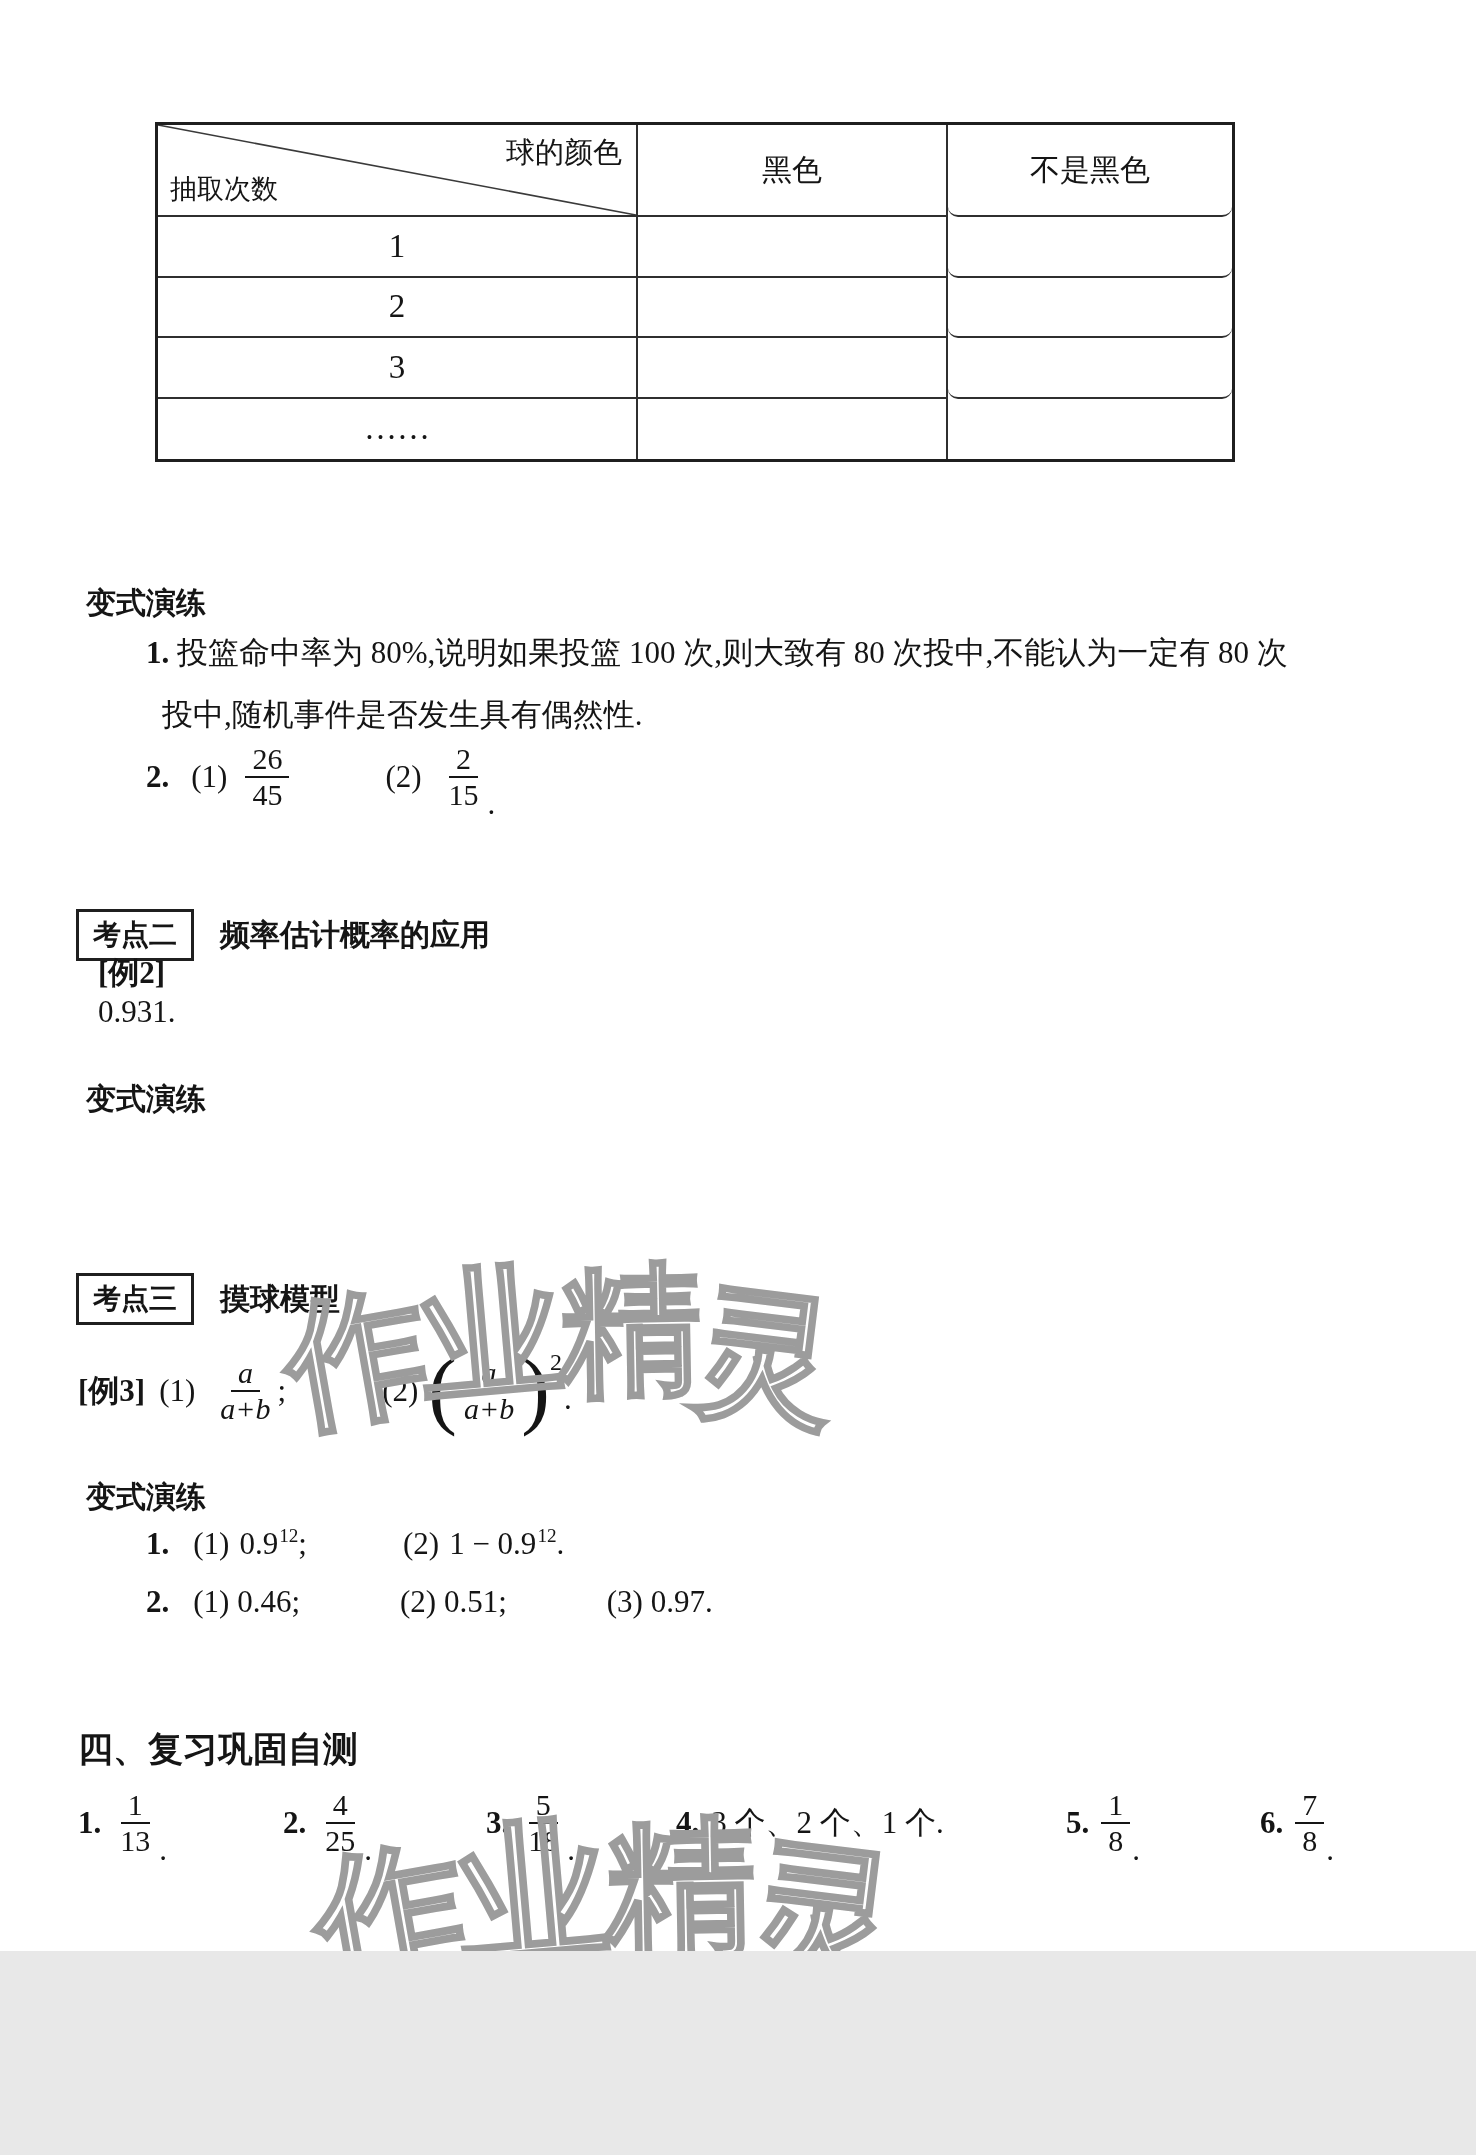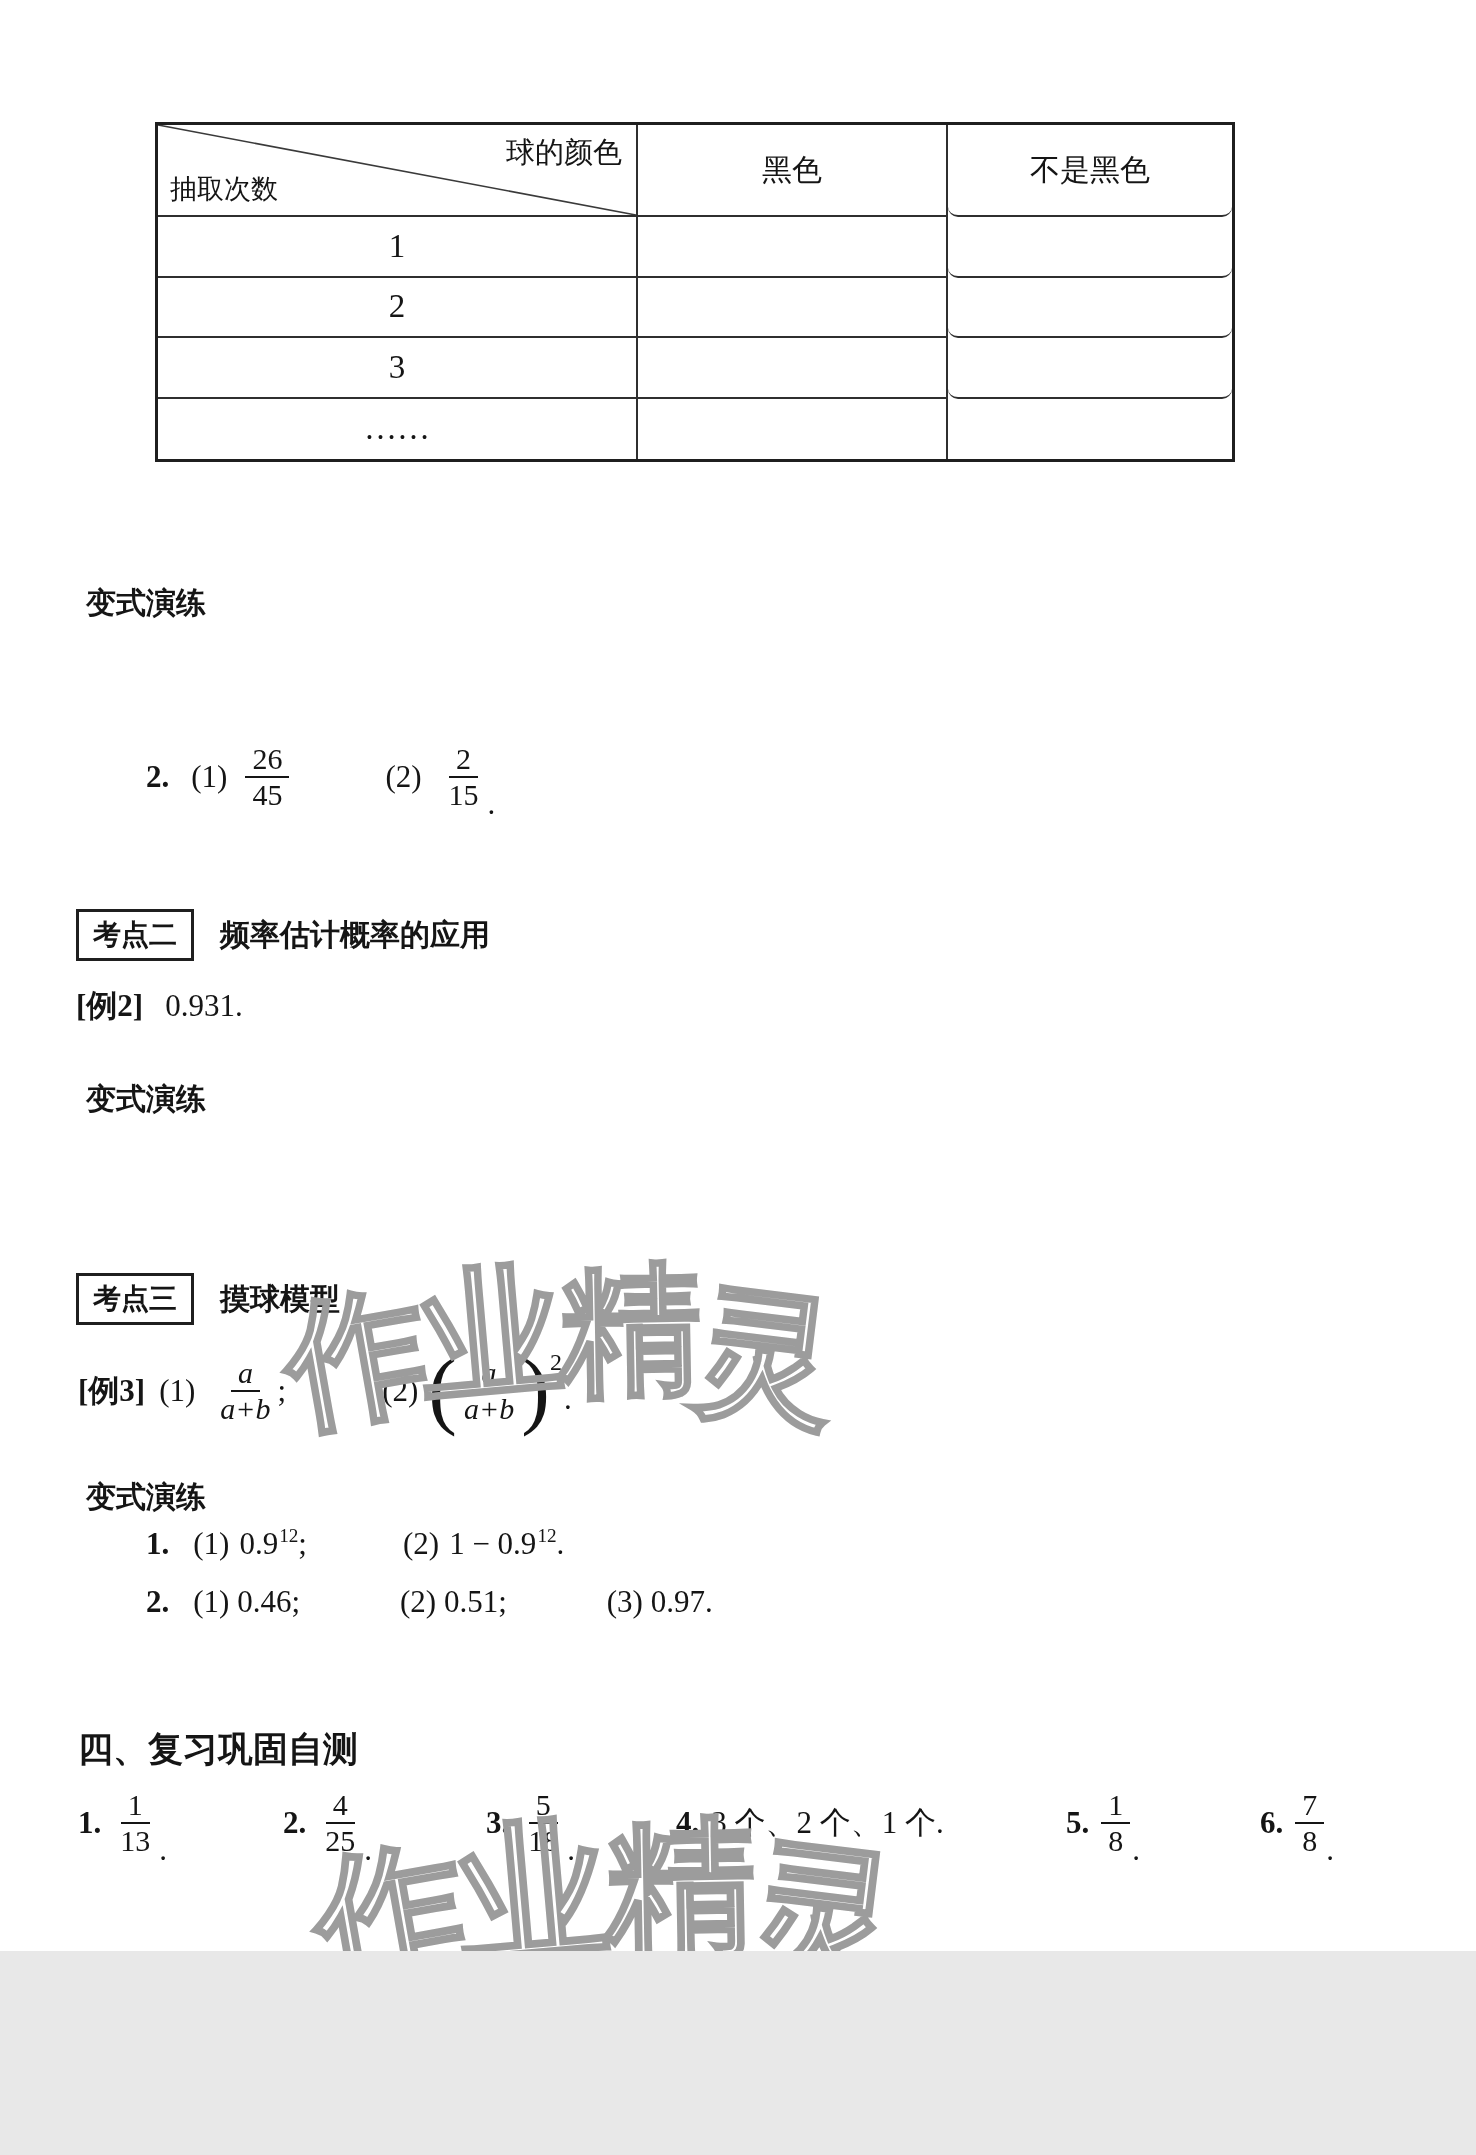--- a/index.html
+++ b/index.html
@@ -106,20 +106,25 @@
     <div class="tcell"></div>
     <div class="tcell c3"></div>
 
     <div class="tcell rowlabel lastrow">……</div>
     <div class="tcell lastrow"></div>
     <div class="tcell c3 lastrow"></div>
   </div>
 
   <div class="abs heading" style="left:86px; top:583px;">变式演练</div>
 
+  <div class="abs bodytxt" style="left:146px; top:622px; width:1265px; line-height:62px;">
+    <span class="bold">1.</span>
+    <span>投篮命中率为 80%,说明如果投篮 100 次,则大致有 80 次投中,不能认为一定有 80 次</span>
+    <div style="margin-left:16px;"><span>投中,随机事件是否发生具有偶然性.</span></div>
+  </div>
 
   <div class="abs row bodytxt" style="left:146px; top:732px; height:90px;">
     <span class="bold">2.</span>
     <span style="margin-left:22px;">(1)</span>
     <span class="frac" style="margin-left:18px;">
       <span class="num">26</span>
       <span class="den">45</span>
     </span>
     <span style="margin-left:96px;">(2)</span>
     <span class="frac" style="margin-left:20px;">
@@ -127,21 +132,21 @@
       <span class="den">15</span>
     </span>
     <span class="tail-low">.</span>
   </div>
 
   <div class="abs badge-row" style="left:76px; top:909px;">
     <span class="badge">考点二</span>
     <span class="badge-title">频率估计概率的应用</span>
   </div>
 
-  <div class="abs rowbase bodytxt" style="left:76px; top:985px;">
+  <div class="abs rowbase bodytxt" style="left:76px; top:952px;flex-direction:column;">
     <span class="bold">[例2]</span>
     <span style="margin-left:22px;">0.931.</span>
   </div>
 
   <div class="abs heading" style="left:86px; top:1079px;">变式演练</div>
 
 
   <div class="abs badge-row" style="left:76px; top:1273px;">
     <span class="badge">考点三</span>
     <span class="badge-title">摸球模型</span>

